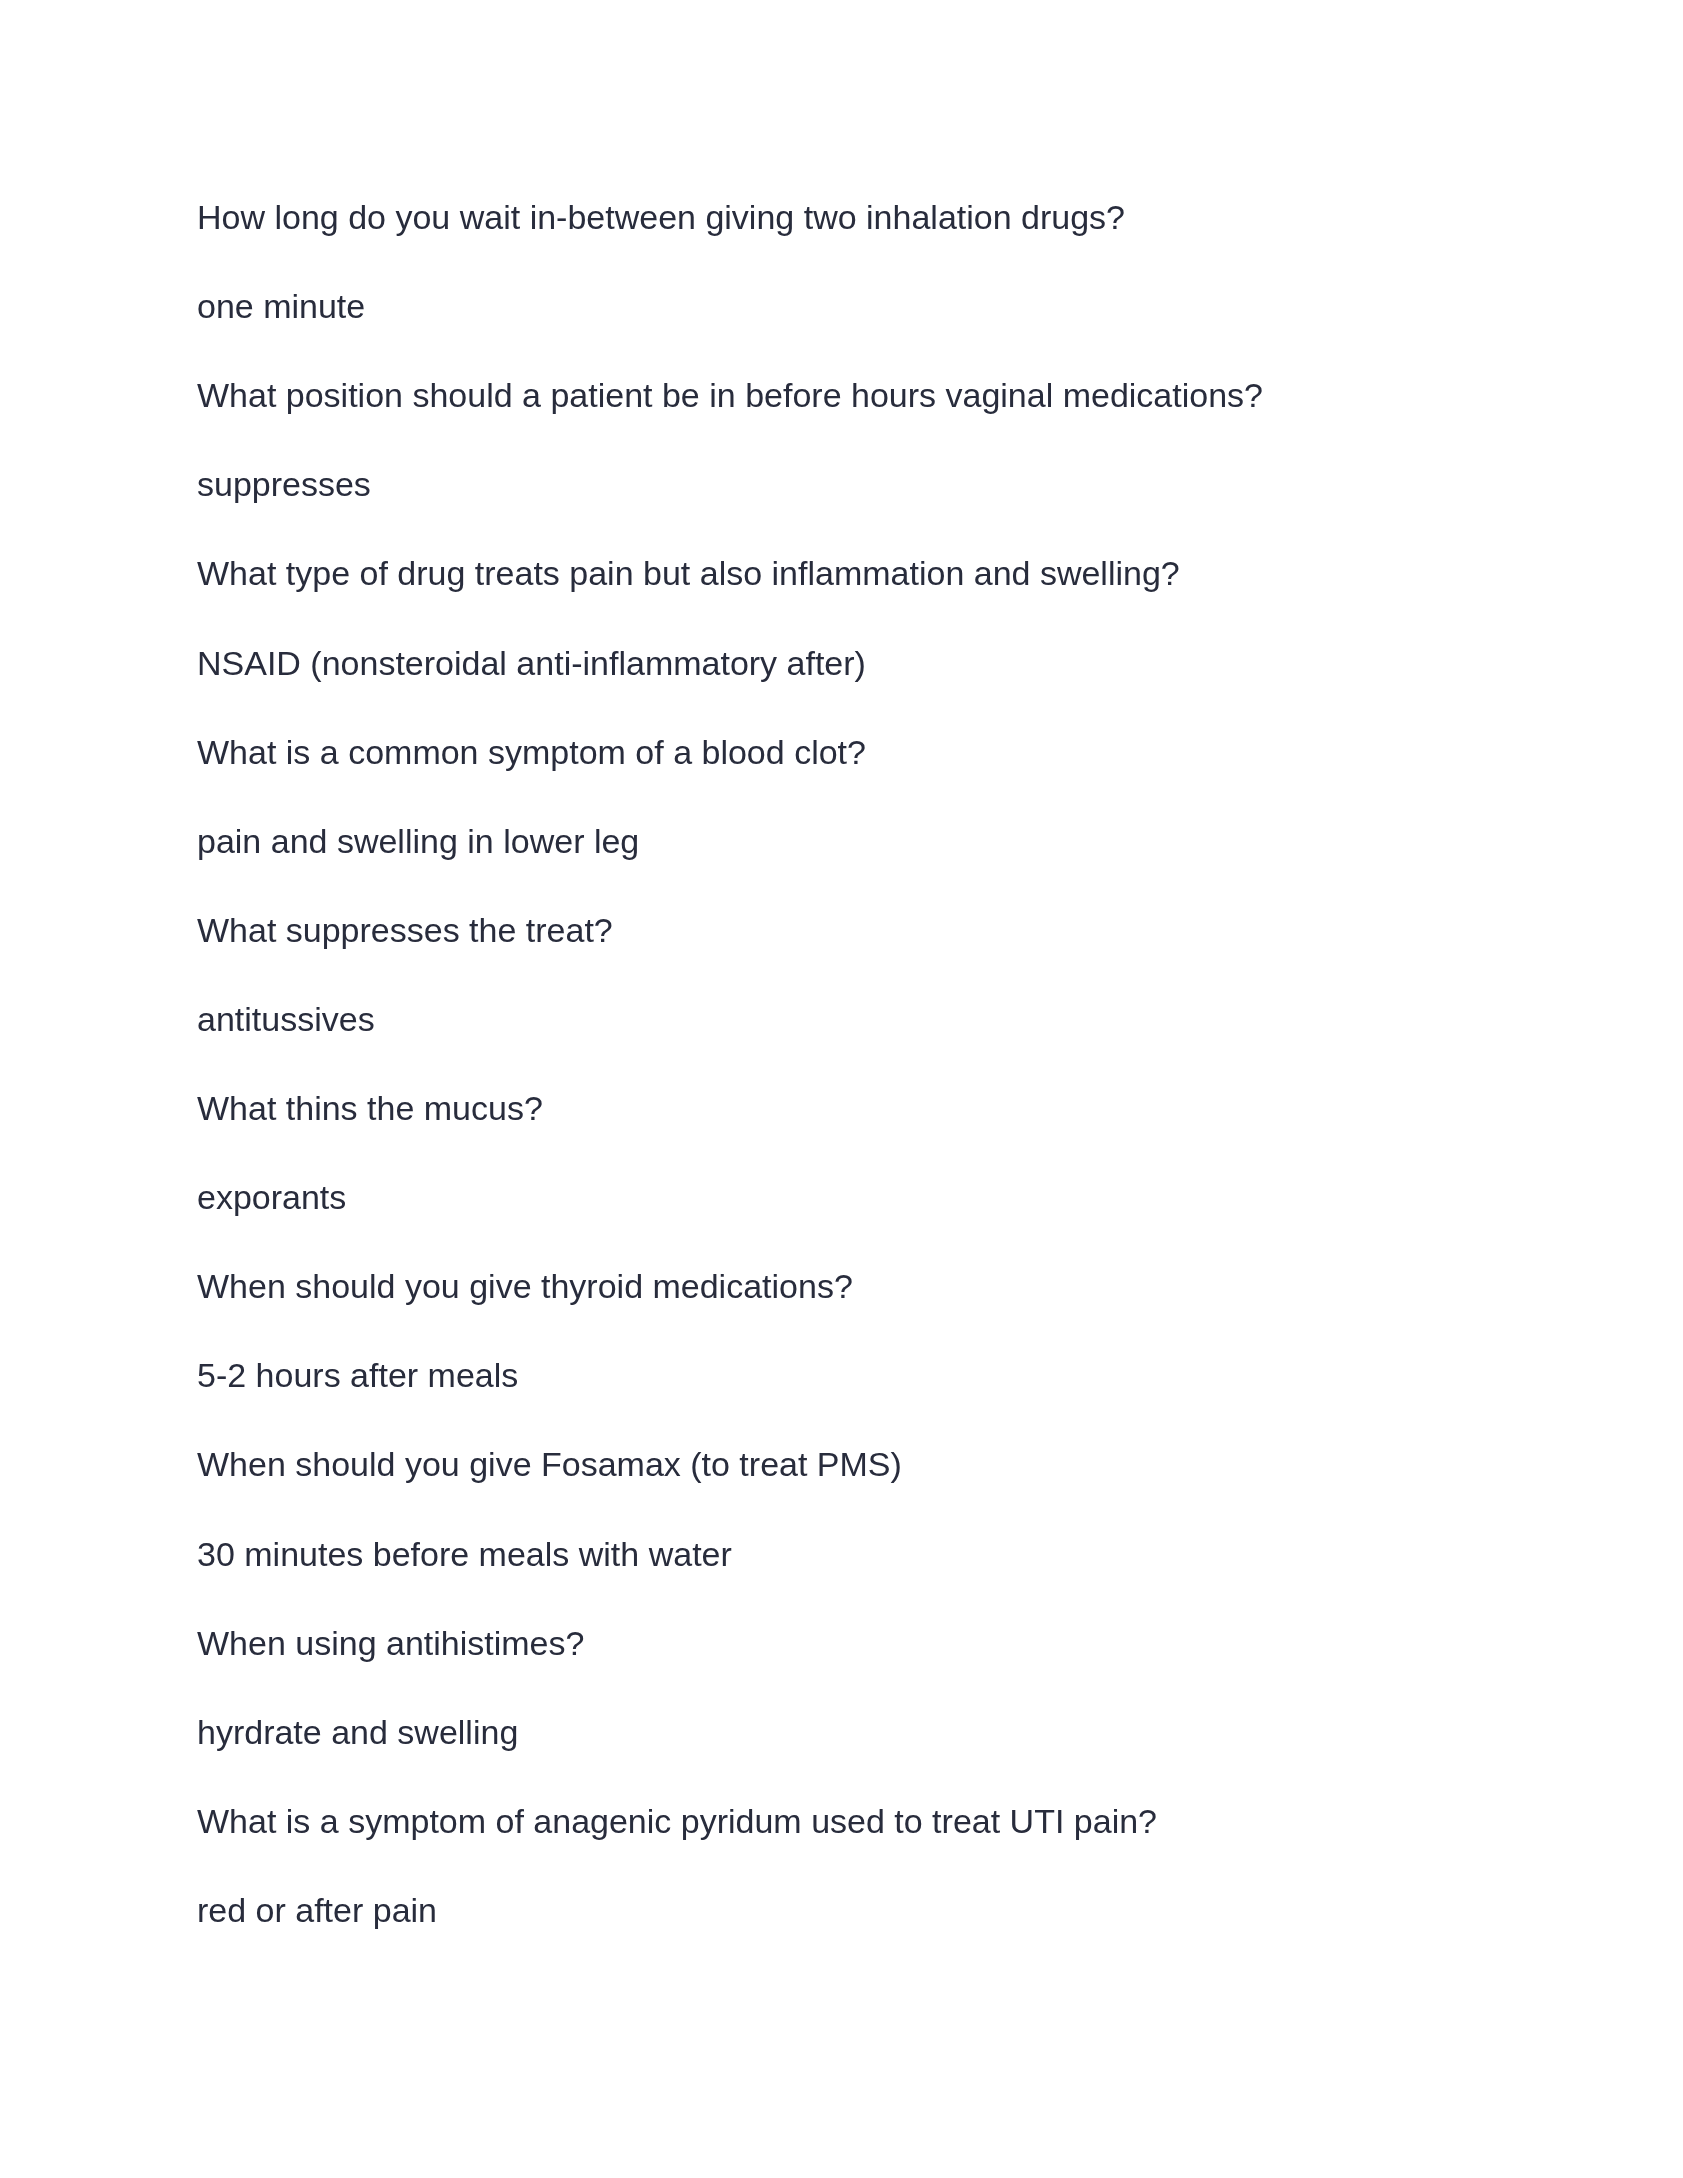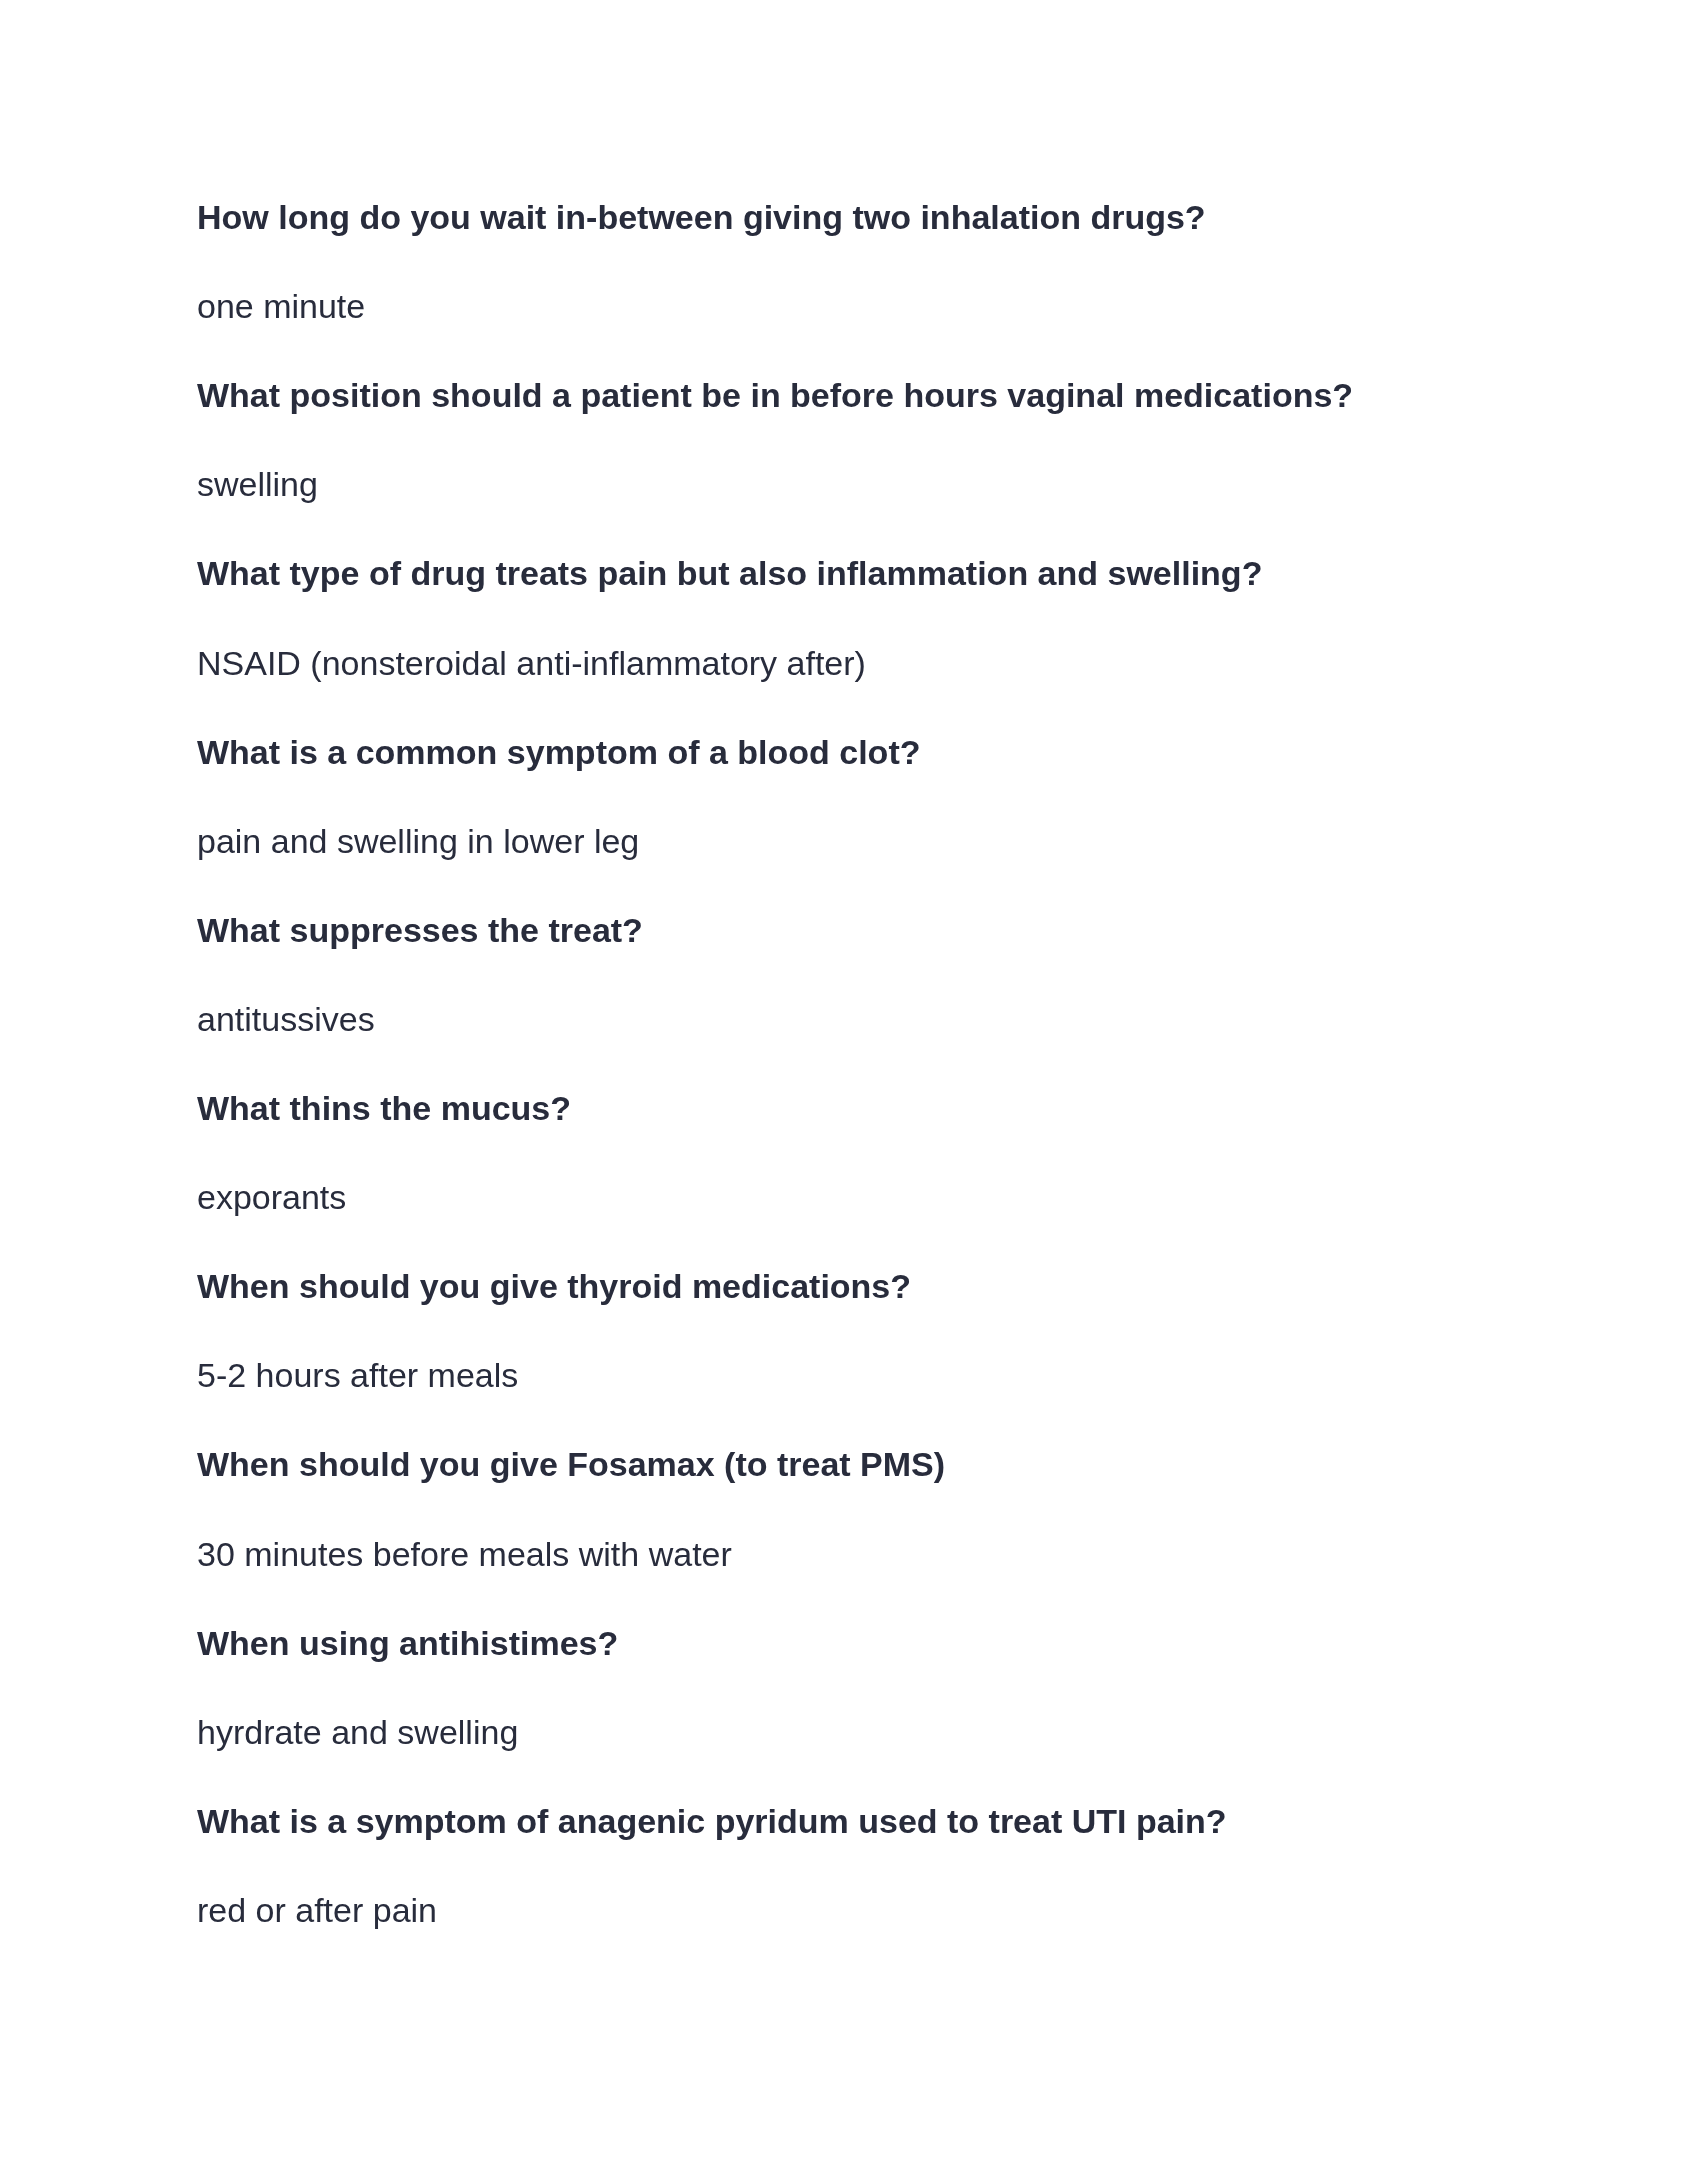--- a/index.html
+++ b/index.html
@@ -22,35 +22,35 @@
       width: 1386px;
     }
     .line {
       position: absolute;
       left: 0;
       white-space: nowrap;
       font-size: 34px;
       line-height: 40px;
     }
     .question {
-      font-weight: bold;
+      font-weight: normal;
     }
     .answer {
       font-weight: normal;
     }
   </style>
 </head>
 <body>
 
 <div class="page">
   <div class="line question" style="top:197px">How long do you wait in-between giving two inhalation drugs?</div>
   <div class="line answer" style="top:286px">one minute</div>
 
   <div class="line question" style="top:375px">What position should a patient be in before hours vaginal medications?</div>
-  <div class="line answer" style="top:464px">swelling</div>
+  <div class="line answer" style="top:464px">suppresses</div>
 
   <div class="line question" style="top:553px">What type of drug treats pain but also inflammation and swelling?</div>
   <div class="line answer" style="top:643px">NSAID (nonsteroidal anti-inflammatory after)</div>
 
   <div class="line question" style="top:732px">What is a common symptom of a blood clot?</div>
   <div class="line answer" style="top:821px">pain and swelling in lower leg</div>
 
   <div class="line question" style="top:910px">What suppresses the treat?</div>
   <div class="line answer" style="top:999px">antitussives</div>
 

